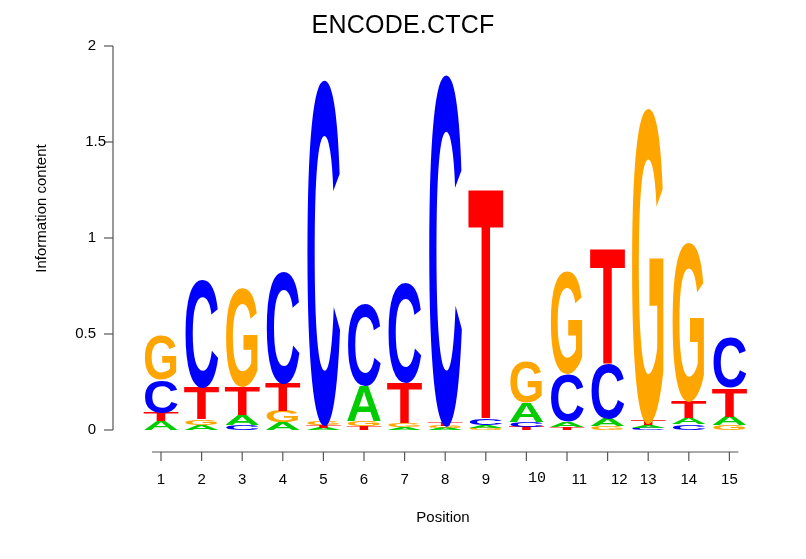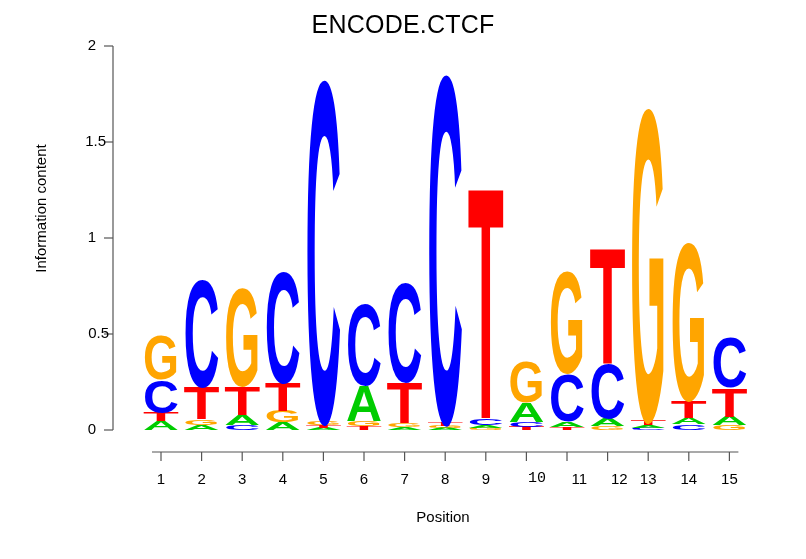--- a/index.html
+++ b/index.html
@@ -241,21 +241,21 @@
         <text x="0" y="0" font-family="&quot;Liberation Sans&quot;, sans-serif" font-size="100" font-weight="bold" fill="#FF0000" text-anchor="middle" textLength="36" lengthAdjust="spacingAndGlyphs">T</text>
       </g>
       <g transform="translate(729.4,386.8) scale(1,0.70667)">
         <text x="0" y="0" font-family="&quot;Liberation Sans&quot;, sans-serif" font-size="100" font-weight="bold" fill="#0000FF" text-anchor="middle" textLength="36" lengthAdjust="spacingAndGlyphs">C</text>
       </g>
     </g>
 </svg>
 
 <div id="ticklabels">
     <div class="ytick" style="left: 50px; top: 420px;">0</div>
-    <div class="ytick" style="left: 63px; top: 324px;">0.5</div>
+    <div class="ytick" style="left: 50px; top: 324px;">0.5</div>
     <div class="ytick" style="left: 50px; top: 228px;">1</div>
     <div class="ytick" style="left: 60px; top: 132px;">1.5</div>
     <div class="ytick" style="left: 50px; top: 36px;">2</div>
     <div class="xtick" style="left: 141px;">1</div>
     <div class="xtick" style="left: 181.6px;">2</div>
     <div class="xtick" style="left: 222.2px;">3</div>
     <div class="xtick" style="left: 262.8px;">4</div>
     <div class="xtick" style="left: 303.4px;">5</div>
     <div class="xtick" style="left: 344px;">6</div>
     <div class="xtick" style="left: 384.6px;">7</div>

